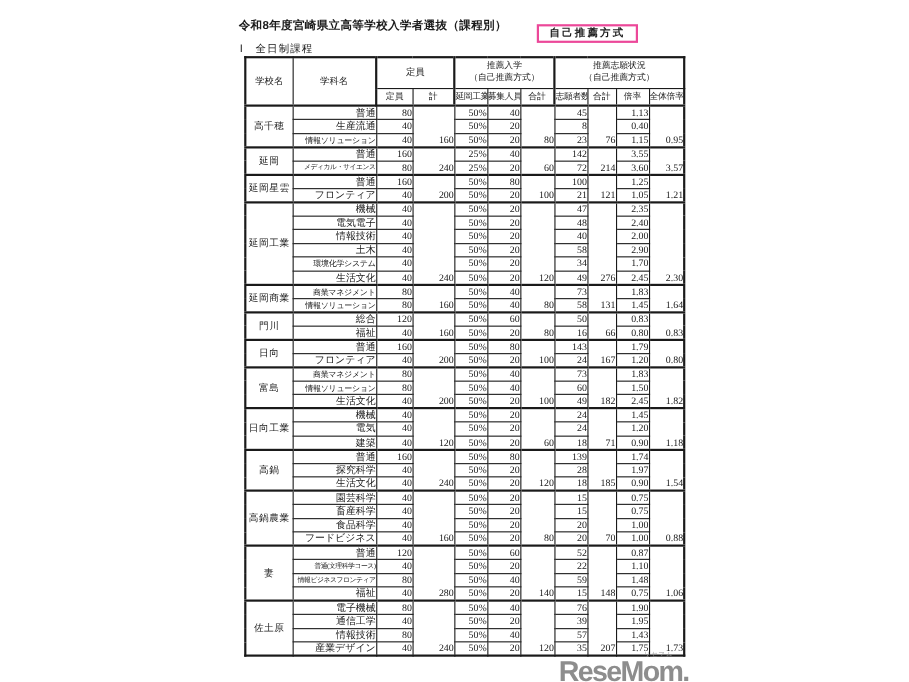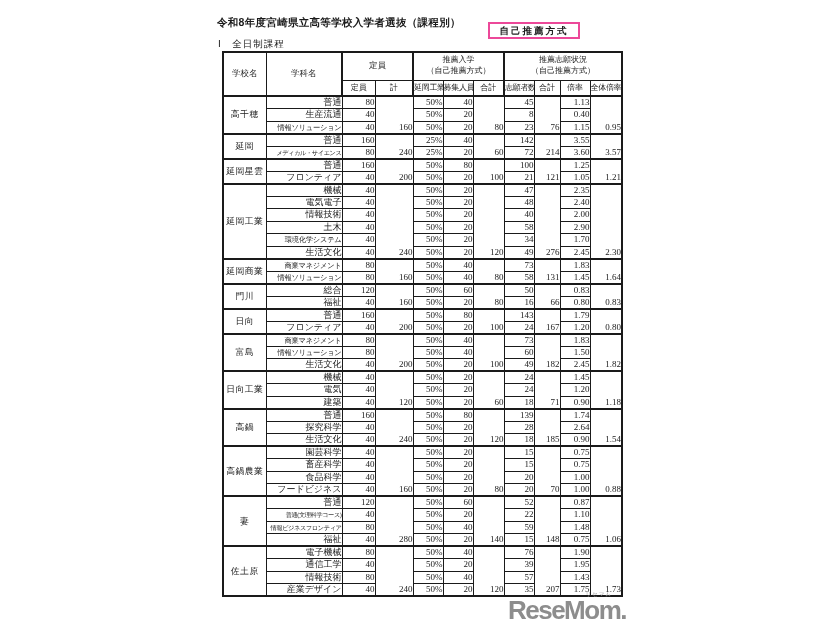--- a/index.html
+++ b/index.html
@@ -391,21 +391,21 @@
           <td class="num total" rowspan="3">185</td>
           <td class="num">1.74</td>
           <td class="num total" rowspan="3">1.54</td>
         </tr>
         <tr>
           <td class="dept">探究科学</td>
           <td class="num c-capn">40</td>
           <td class="num c-pct">50%</td>
           <td class="num">20</td>
           <td class="num c-app">28</td>
-          <td class="num">2.64</td>
+          <td class="num">1.97</td>
         </tr>
         <tr>
           <td class="dept">生活文化</td>
           <td class="num c-capn">40</td>
           <td class="num c-pct">50%</td>
           <td class="num">20</td>
           <td class="num c-app">18</td>
           <td class="num">0.90</td>
         </tr>
         <tr class="group-start">

